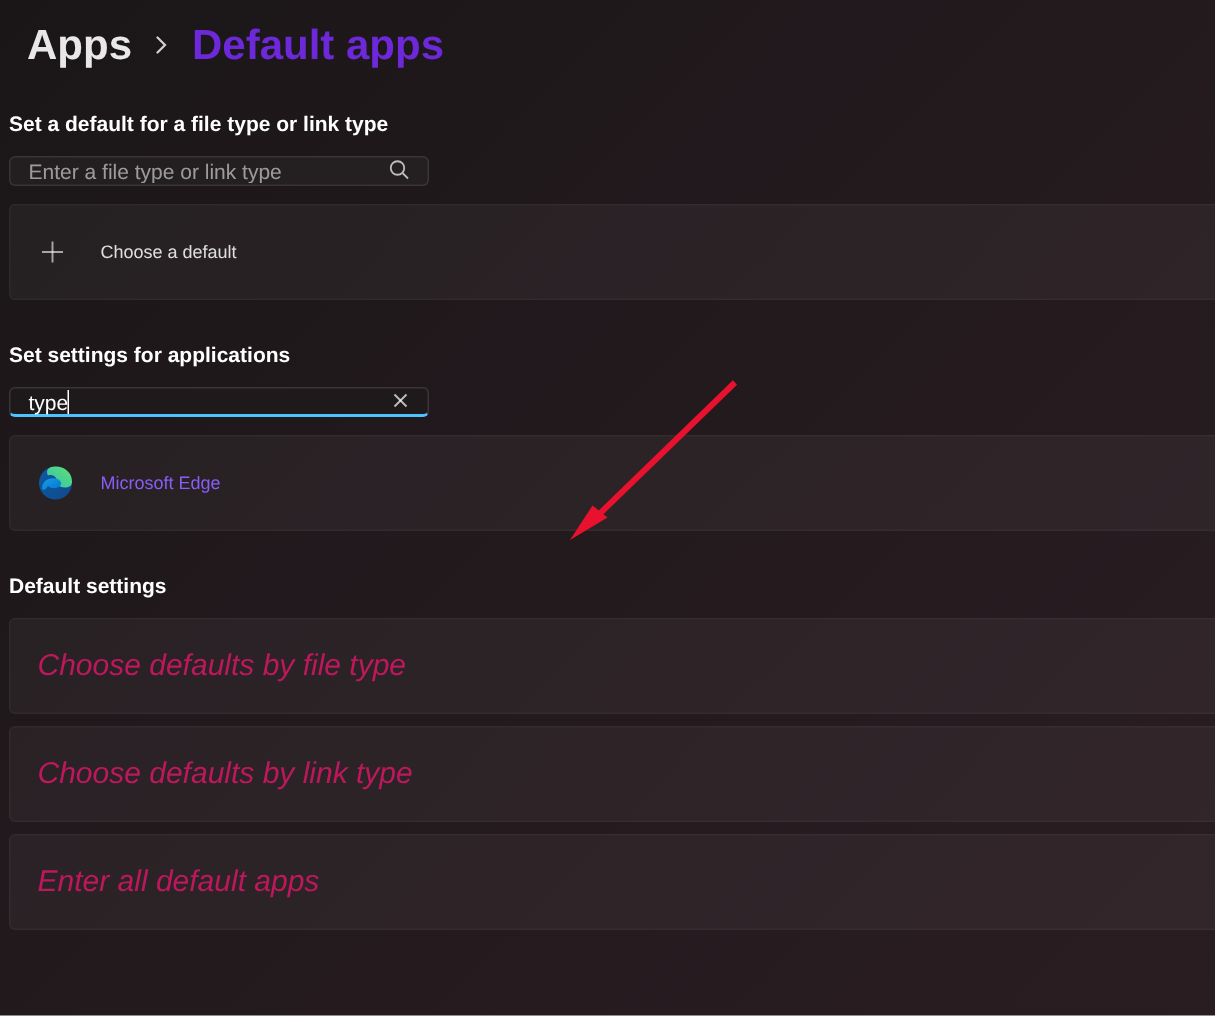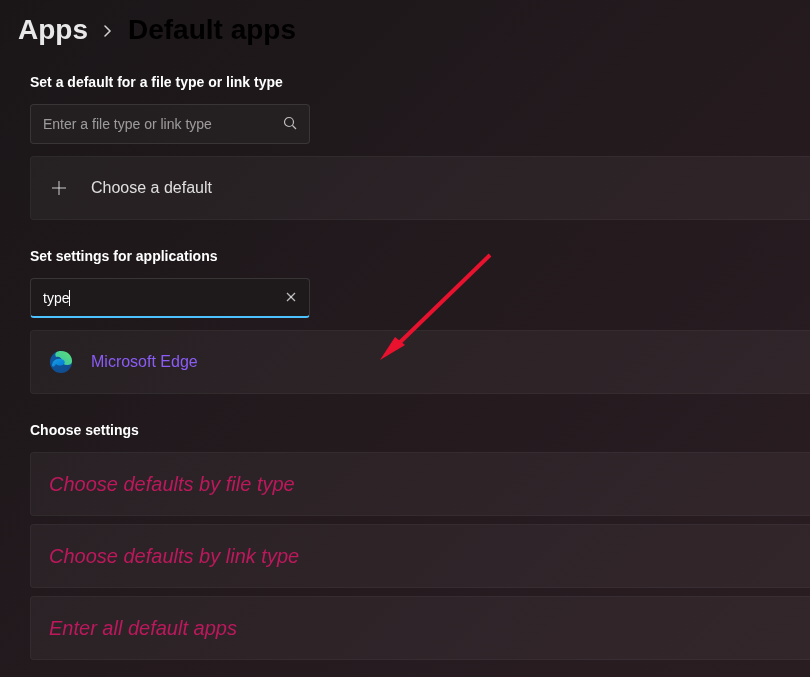--- a/index.html
+++ b/index.html
@@ -27,37 +27,37 @@
       font-weight: 600;
     }
     .breadcrumb-parent {
       color: rgba(255,255,255,0.9);
     }
     .breadcrumb-chevron {
       font-size: 20px;
       color: rgba(255,255,255,0.8);
     }
     .breadcrumb-current {
-      color: #000000;
+      color: #6d28d9;
     }
     .section-title {
       font-size: 14px;
       font-weight: 600;
       color: #ffffff;
       margin-top: 14px;
       margin-bottom: 14px;
     }
     .search-box {
       display: flex;
       align-items: center;
       background: rgba(40,36,38,0.6);
       border: 1px solid rgba(255,255,255,0.1);
       border-radius: 4px;
       width: 280px;
-      height: 40px;
+      height: 20px;
       padding: 0 12px;
       position: relative;
     }
     .search-box-active {
       background: rgba(30,26,28,0.8);
       border: 1px solid rgba(255,255,255,0.12);
       border-bottom: 2px solid #4cc2ff;
     }
     .search-input {
       flex: 1;
@@ -107,42 +107,41 @@
     .card-icon {
       width: 20px;
       height: 20px;
       display: flex;
       align-items: center;
       justify-content: center;
       margin-right: 22px;
       color: rgba(255,255,255,0.7);
     }
     .card-text {
-      font-size: 16px;
+      font-size: 12px;
       color: rgba(255,255,255,0.85);
     }
     .app-card {
       height: 64px;
     }
     .app-icon {
       width: 24px;
       height: 24px;
       margin-right: 18px;
     }
     .related-card {
       height: 64px;
     }
     .related-card .card-text {
       color: #be185d;
       font-size: 20px;
       font-style: italic;
     }
     .section-block {
       padding-left: 6px;
-      margin-left: 24px;
     }
     .arrow-annotation {
       position: absolute;
       pointer-events: none;
     }
     svg.edge-logo circle { }
   </style>
 </head>
 <body>
 
@@ -212,21 +211,21 @@
         <circle cx="12" cy="12" r="11" fill="url(#edgeg1)"></circle>
         <path d="M12 1 C18 1 23 5 23 11 C23 14 21 15 18 15 C15 15 13 13 13 11 C13 8 10 6 7 7 C5 3 8 1 12 1 Z" fill="url(#edgeg3)"></path>
         <path d="M3 16 C3 11 7 8 12 9 C15 9.5 17 12 15 14 C13 16 9 16 7 14 C5 18 3 16 3 16 Z" fill="url(#edgeg2)"></path>
       </svg>
     </span>
     <span class="card-text" style="color:#8b5cf6;">Microsoft Edge</span>
   </div>
 </div>
 
 <div class="section-block" style="margin-top: 28px;">
-  <div class="section-title">Choose settings</div>
+  <div class="section-title">Default settings</div>
   <div class="card related-card">
     <span class="card-text">Choose defaults by file type</span>
   </div>
   <div class="card related-card" style="margin-top:8px;">
     <span class="card-text">Choose defaults by link type</span>
   </div>
   <div class="card related-card" style="margin-top:8px;">
     <span class="card-text">Enter all default apps</span>
   </div>
 </div>

